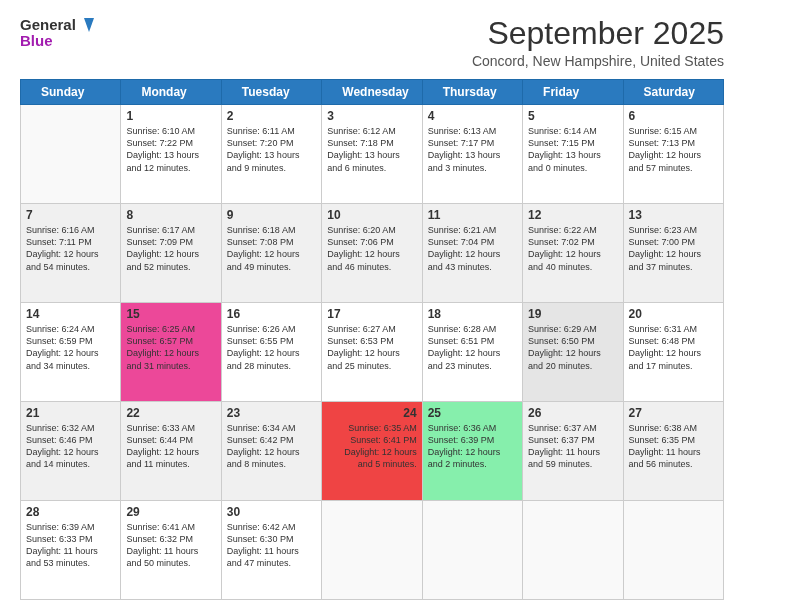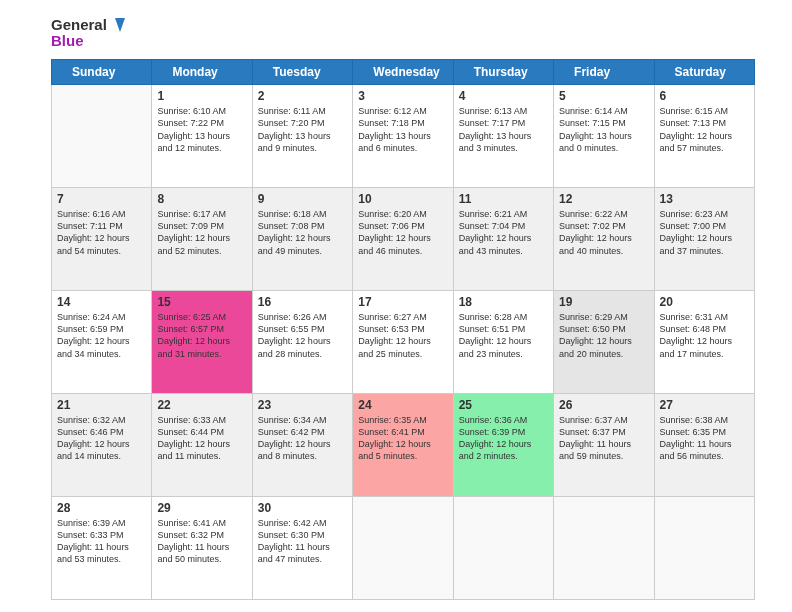--- a/index.html
+++ b/index.html
@@ -9,21 +9,20 @@
       font-family: Arial, sans-serif;
       background: #fff;
       overflow: hidden;
     }
     .page {
       width: 744px;
       height: 612px;
       padding: 16px 20px 12px 20px;
       display: flex;
       flex-direction: column;
-      margin-left: 31px;
     }
     .header {
       display: flex;
       justify-content: space-between;
       align-items: flex-start;
       margin-bottom: 10px;
     }
     .logo {
       display: flex;
       align-items: center;
@@ -89,20 +88,24 @@
   <div style="line-height:1.15; font-family:Arial,sans-serif;">
     <div style="display:flex;align-items:center;gap:2px;">
       <span style="font-size:15px;font-weight:bold;color:#333;">General</span>
       <svg width="18" height="18" viewBox="0 0 18 18">
         <polygon points="6,2 16,2 11,16" fill="#2a7abf"></polygon>
       </svg>
     </div>
     <div style="font-size:15px;font-weight:bold;color:#a21caf;margin-top:-2px;">Blue</div>
   </div>
 </div>
+    <div class="title-block">
+      <div class="month-title">September 2025</div>
+      <div class="location">Concord, New Hampshire, United States</div>
+    </div>
   </div>
 
   <table class="calendar">
     <thead>
       <tr>
         <th>Sunday</th>
         <th>Monday</th>
         <th>Tuesday</th>
         <th>Wednesday</th>
         <th>Thursday</th>
@@ -273,21 +276,21 @@
             <div class="cell-text">Daylight: 12 hours</div>
             <div class="cell-text">and 11 minutes.</div>
           </td>
           <td style="background: rgb(240, 240, 240);">
             <span class="day-num">23</span>
             <div class="cell-text">Sunrise: 6:34 AM</div>
             <div class="cell-text">Sunset: 6:42 PM</div>
             <div class="cell-text">Daylight: 12 hours</div>
             <div class="cell-text">and 8 minutes.</div>
           </td>
-          <td style="background: #fca5a5;">
+          <td style="background: #ef4444; text-align: right;">
             <span class="day-num">24</span>
             <div class="cell-text">Sunrise: 6:35 AM</div>
             <div class="cell-text">Sunset: 6:41 PM</div>
             <div class="cell-text">Daylight: 12 hours</div>
             <div class="cell-text">and 5 minutes.</div>
           </td>
           <td style="background: #86efac;">
             <span class="day-num">25</span>
             <div class="cell-text">Sunrise: 6:36 AM</div>
             <div class="cell-text">Sunset: 6:39 PM</div>

